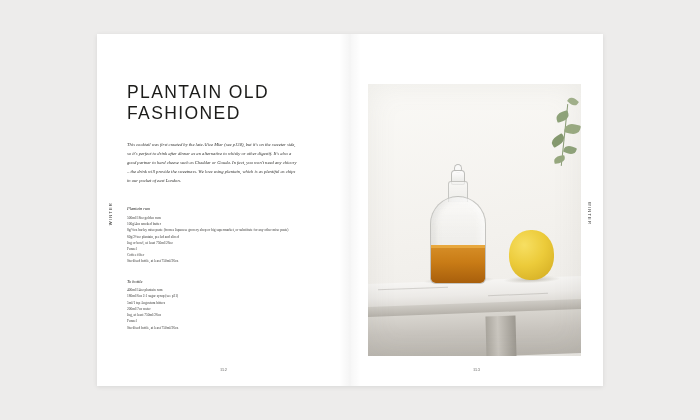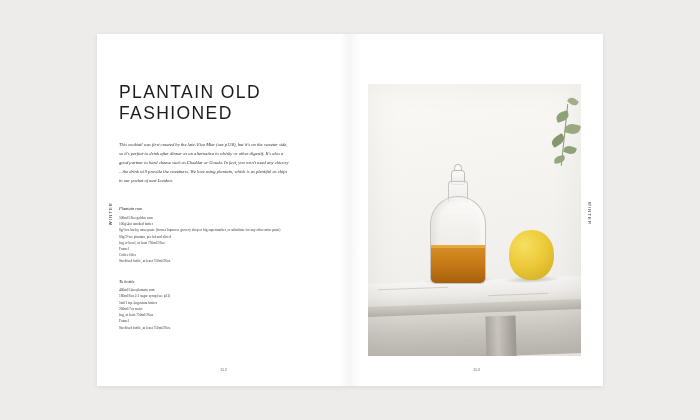--- a/index.html
+++ b/index.html
@@ -32,21 +32,21 @@
   }
 
   .page {
     position: relative;
     height: 100%;
     box-sizing: border-box;
   }
 
   .page-left {
     width: 253px;
-    padding: 26px 18px 16px 22px;
+    padding: 26px 18px 16px 30px;
   }
 
   .page-right {
     width: 253px;
     padding: 26px 22px 16px 18px;
   }
 
   
   .gutter {
     position: absolute;

